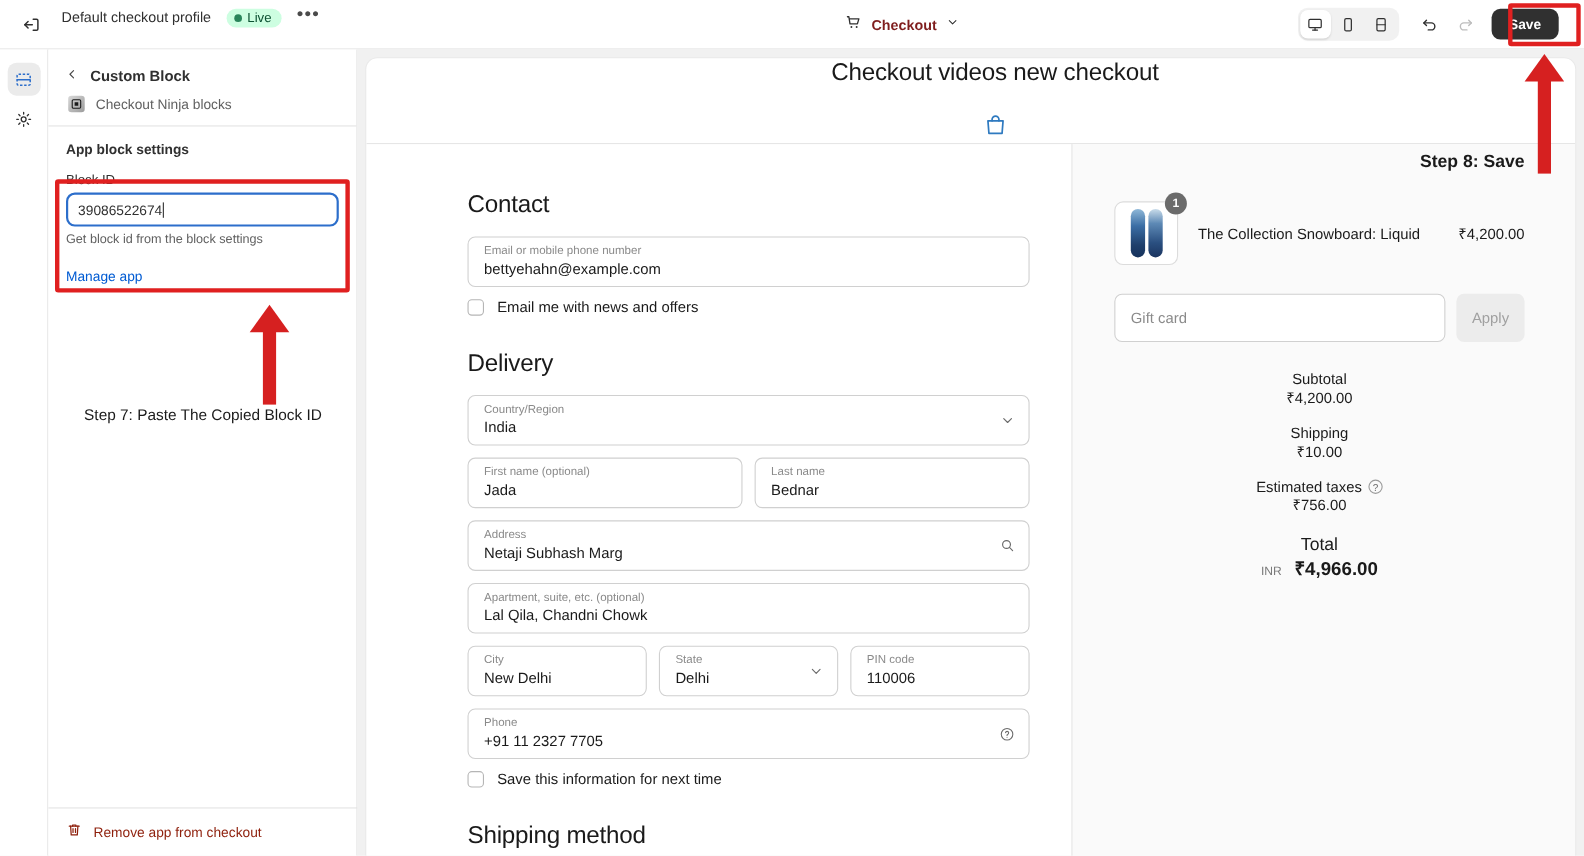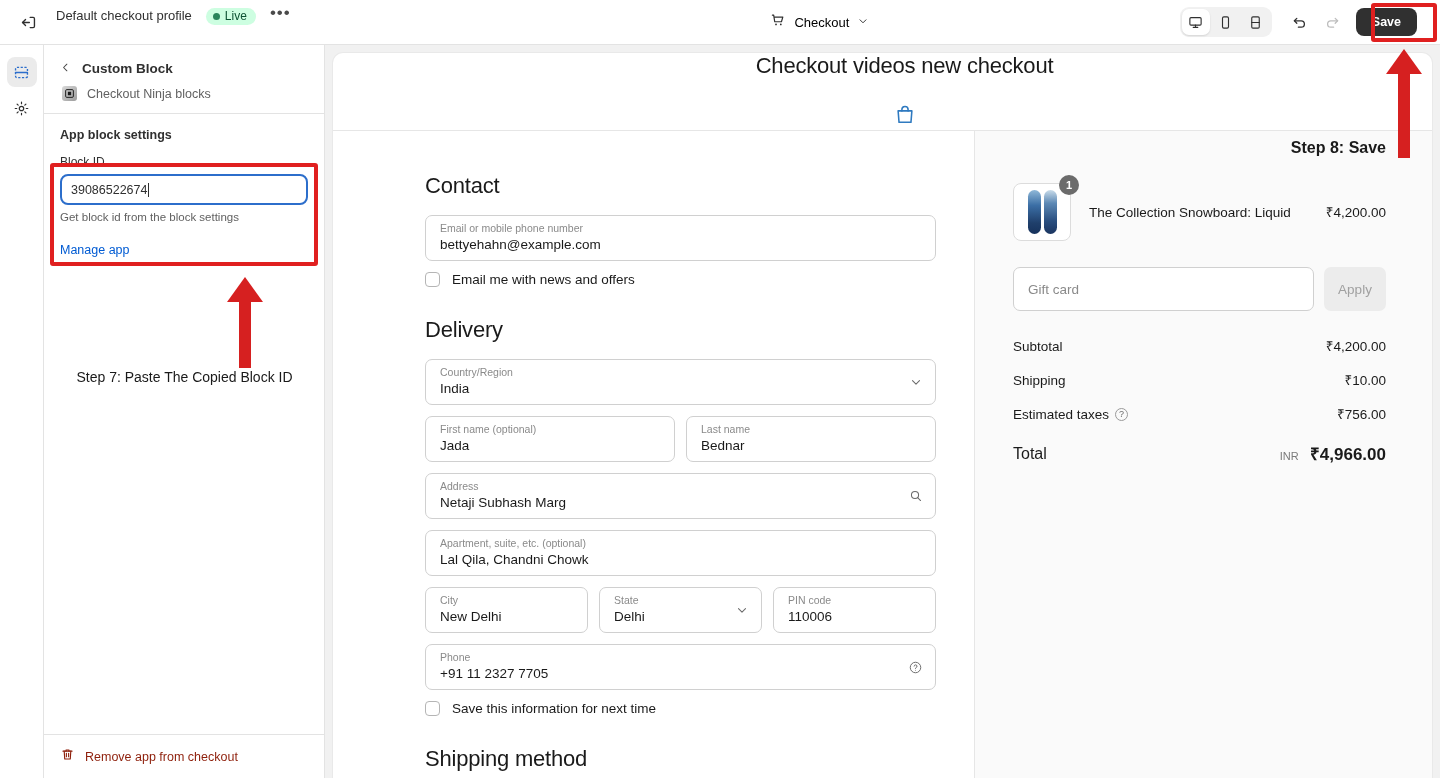--- a/index.html
+++ b/index.html
@@ -27,21 +27,21 @@
   .profile-name { font-size: 13px; color: #303030; font-weight: 400; white-space: nowrap; }
   .live-badge {
     display: inline-flex; align-items: center; gap: 5px;
     background: #cdfee1; color: #0c5132; border-radius: 9px;
     padding: 1px 9px 2px 7px; font-size: 12px; font-weight: 500;
   }
   .live-dot { width: 7px; height: 7px; border-radius: 50%; background: #29845a; display: inline-block; }
   .dots { font-size: 17px; color: #4a4a4a; letter-spacing: 1px; line-height: 10px; padding-bottom: 6px; cursor: pointer;}
 
   .tb-center { flex: 1; display: flex; align-items: center; justify-content: center; gap: 8px; }
-  .tb-center-label { font-size: 13px; font-weight: 400; color: #000000; text-align: right; }
+  .tb-center-label { font-size: 13px; font-weight: 700; color: #7f1d1d; text-align: right; }
 
   .tb-right { display: flex; align-items: center; gap: 4px; padding-right: 10px; }
   .device-group {
     display: flex; align-items: center; background: #f1f1f1; border-radius: 9px; padding: 2px; gap: 2px;
     margin-right: 10px;
   }
   .device-btn {
     width: 28px; height: 26px; border-radius: 7px; display: flex; align-items: center; justify-content: center;
     color: #303030; cursor: pointer;
   }
@@ -182,21 +182,21 @@
 
   .gift-row { display: flex; gap: 10px; margin-top: 26px; }
   .gift-input {
     flex: 1; height: 44px; border: 1px solid #d0d0d0; border-radius: 7px; background: #fff;
     display: flex; align-items: center; padding: 0 14px; font-size: 13.5px; color: #8a8a8a;
   }
   .apply-btn {
     width: 62px; height: 44px; background: #ececec; border: none; border-radius: 7px;
     color: #a0a0a0; font-size: 13.5px; cursor: pointer; font-family: "Liberation Sans", sans-serif;
   }
-  .tot-row { display: flex; justify-content: space-between; align-items: center; margin-top: 16px; }
+  .tot-row { display: flex; justify-content: space-between; align-items: center; margin-top: 16px; flex-direction: column; }
   .tot-label { font-size: 13.5px; color: #1a1a1a; display: flex; align-items: center; gap: 6px; }
   .tot-val { font-size: 13.5px; color: #1a1a1a; }
   .tot-row.grand { margin-top: 19px; }
   .grand .tot-label { font-size: 16px; }
   .grand .tot-val { font-size: 17px; font-weight: 700; }
   .cur { font-size: 11px; color: #7a7a7a; margin-right: 7px; }
   .q-mark {
     width: 13px; height: 13px; border: 1px solid #9a9a9a; border-radius: 50%;
     font-size: 9px; color: #6b6b6b; display: inline-flex; align-items: center; justify-content: center;
   }

